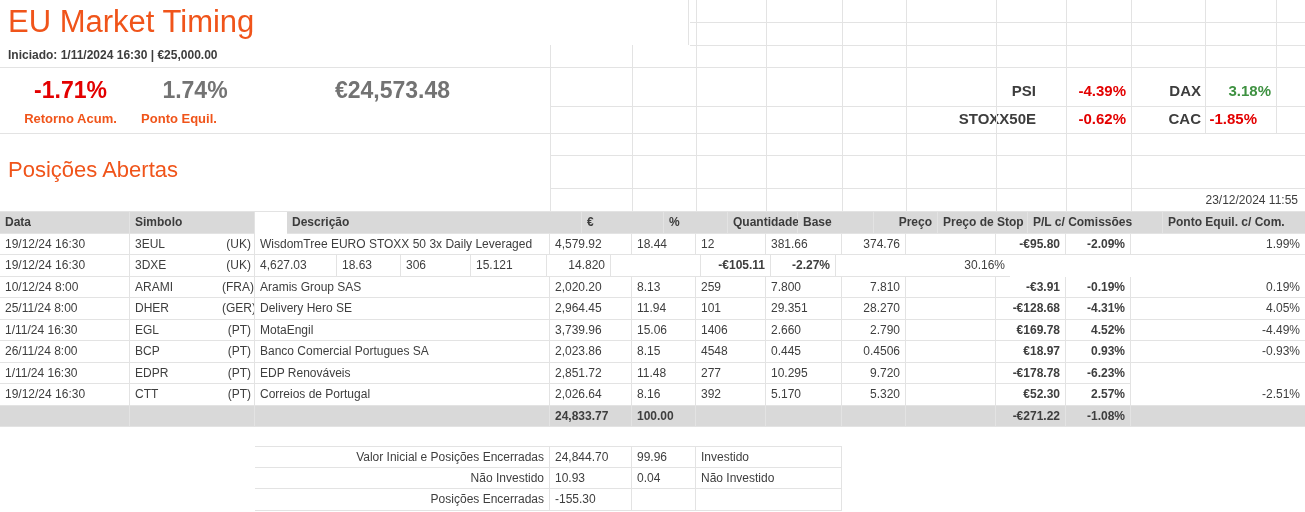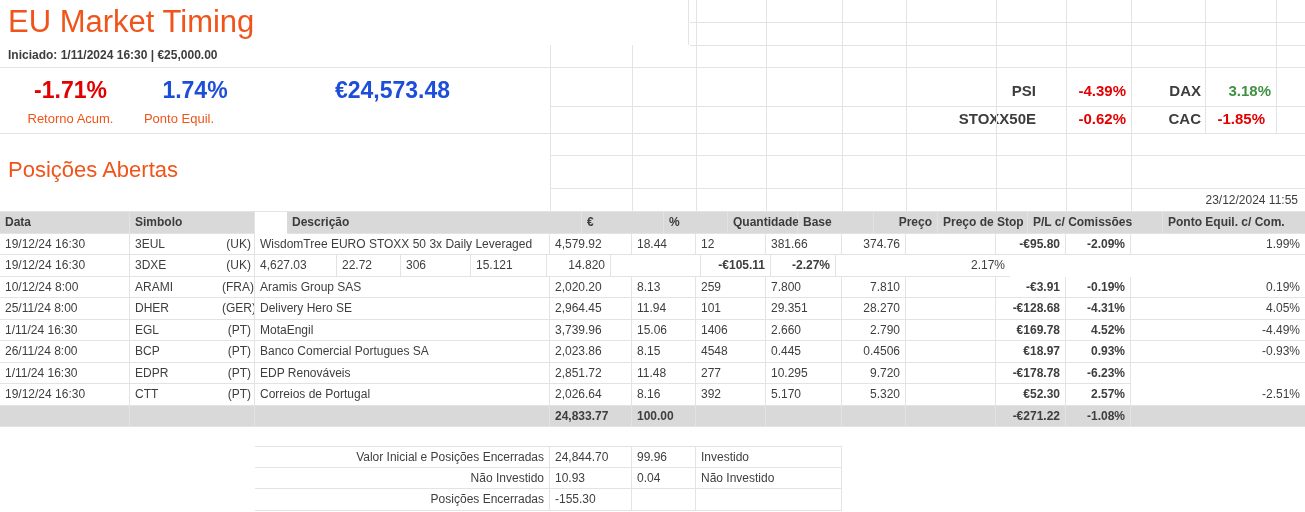--- a/index.html
+++ b/index.html
@@ -16,22 +16,22 @@
     font-family:"Liberation Sans", sans-serif;color:var(--text);
     overflow:hidden;
   }
   .vline{position:absolute;width:1px;background:var(--grid);}
   .hline{position:absolute;height:1px;background:var(--grid);}
 
   .sheet-title{position:absolute;left:8px;top:4px;font-size:31px;color:var(--accent);white-space:nowrap;}
   .subtitle{position:absolute;left:8px;top:48px;font-size:12px;font-weight:700;color:var(--text);white-space:nowrap;}
 
   .mval{position:absolute;top:75px;height:31px;line-height:31px;font-size:23px;font-weight:700;text-align:center;white-space:nowrap;}
-  .mval.gray{color:#1d4ed8;}
-  .mlab{position:absolute;top:109px;height:20px;line-height:20px;font-size:13px;font-weight:400;color:var(--accent);text-align:center;white-space:nowrap;}
+  .mval.gray{color:#737373;}
+  .mlab{position:absolute;top:109px;height:20px;line-height:20px;font-size:13px;font-weight:700;color:var(--accent);text-align:center;white-space:nowrap;}
 
   .idx{position:absolute;height:24px;line-height:24px;font-size:15px;font-weight:700;white-space:nowrap;}
   .idx.r1{top:79px}
   .idx.r2{top:107px}
   .idx-name{color:var(--text);}
 
   .section-title{position:absolute;left:8px;top:157px;font-size:22px;color:var(--accent);white-space:nowrap;}
   .timestamp{position:absolute;right:7px;top:193px;font-size:12px;color:var(--text);white-space:nowrap;}
 
   .neg{color:var(--neg);}
@@ -72,21 +72,21 @@
   <div class="mlab" style="left:8px;width:125px">Retorno Acum.</div>
   <div class="mlab" style="left:124px;width:110px">Ponto Equil.</div>
 
   <span class="idx r1 idx-name" style="right:269px">PSI</span>
   <span class="idx r1 neg" style="right:179px">-4.39%</span>
   <span class="idx r1 idx-name" style="right:104px">DAX</span>
   <span class="idx r1 pos" style="right:34px">3.18%</span>
   <span class="idx r2 idx-name" style="right:269px">STOXX50E</span>
   <span class="idx r2 neg" style="right:179px">-0.62%</span>
   <span class="idx r2 idx-name" style="right:104px">CAC</span>
-  <span class="idx r2 neg" style="right:40px">-1.85%</span>
+  <span class="idx r2 neg" style="right:48px">-1.85%</span>
 
   <div class="section-title">Posições Abertas</div>
   <div class="timestamp">23/12/2024 11:55</div>
 
   <div class="table-area" id="positions-table">
       <div class="row head">
         <div class="cell" style="width: 130px;">Data</div>
         <div class="cell" style="width: 125px;">Simbolo</div>
         <div class="cell" style="width: 295px; margin-left: 32px;">Descrição</div>
         <div class="cell" style="width: 82px;">€</div>
@@ -111,28 +111,28 @@
         <div class="cell" style="width: 90px;"></div>
         <div class="cell right bold neg" style="width: 70px;">-€95.80</div>
         <div class="cell right bold neg" style="width: 65px;">-2.09%</div>
         <div class="cell right nr" style="width: 174px;">1.99%</div>
       </div>
       <div class="row">
         <div class="cell" style="width: 130px;">19/12/24 16:30</div>
         <div class="cell nr" style="width: 92px;">3DXE</div>
         <div class="cell right pad0" style="width: 33px;">(UK)</div>
         <div class="cell" style="width: 82px;">4,627.03</div>
-        <div class="cell" style="width: 64px;">22.72</div>
+        <div class="cell" style="width: 64px;">18.63</div>
         <div class="cell" style="width: 70px;">306</div>
         <div class="cell" style="width: 76px;">15.121</div>
         <div class="cell right" style="width: 64px;">14.820</div>
         <div class="cell" style="width: 90px;"></div>
         <div class="cell right bold neg" style="width: 70px;">-€105.11</div>
         <div class="cell right bold neg" style="width: 65px;">-2.27%</div>
-        <div class="cell right nr" style="width: 174px;">2.17%</div>
+        <div class="cell right nr" style="width: 174px;">30.16%</div>
       </div>
       <div class="row">
         <div class="cell" style="width: 130px;">10/12/24 8:00</div>
         <div class="cell nr" style="width: 92px;">ARAMI</div>
         <div class="cell right pad0" style="width: 33px;">(FRA)</div>
         <div class="cell" style="width: 295px;">Aramis Group SAS</div>
         <div class="cell" style="width: 82px;">2,020.20</div>
         <div class="cell" style="width: 64px;">8.13</div>
         <div class="cell" style="width: 70px;">259</div>
         <div class="cell" style="width: 76px;">7.800</div>

